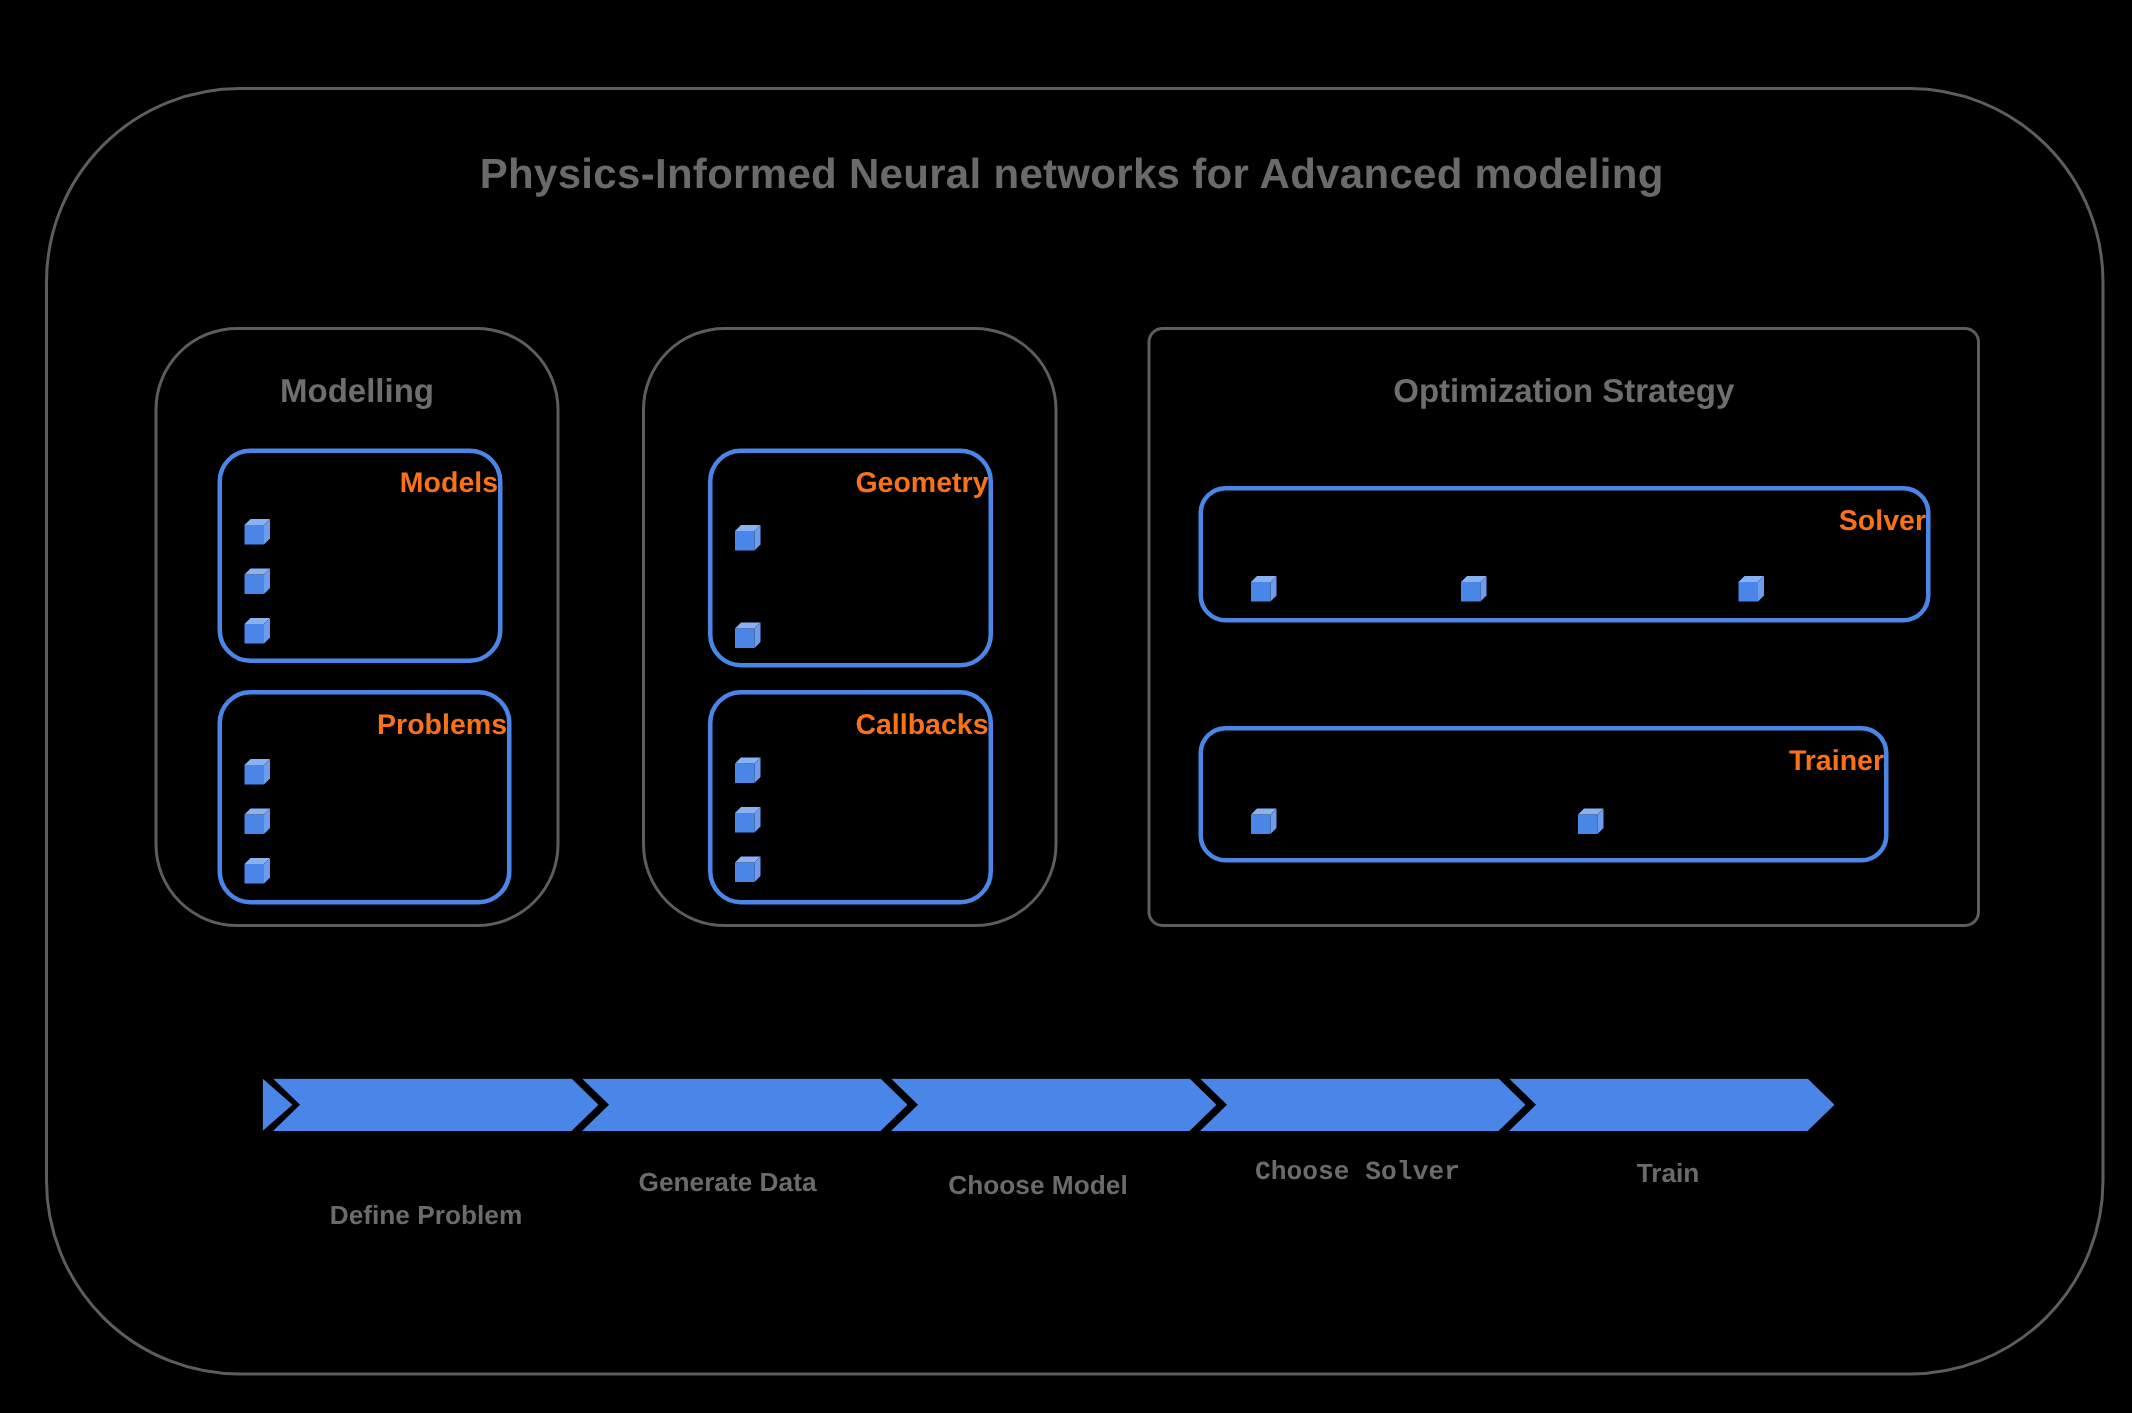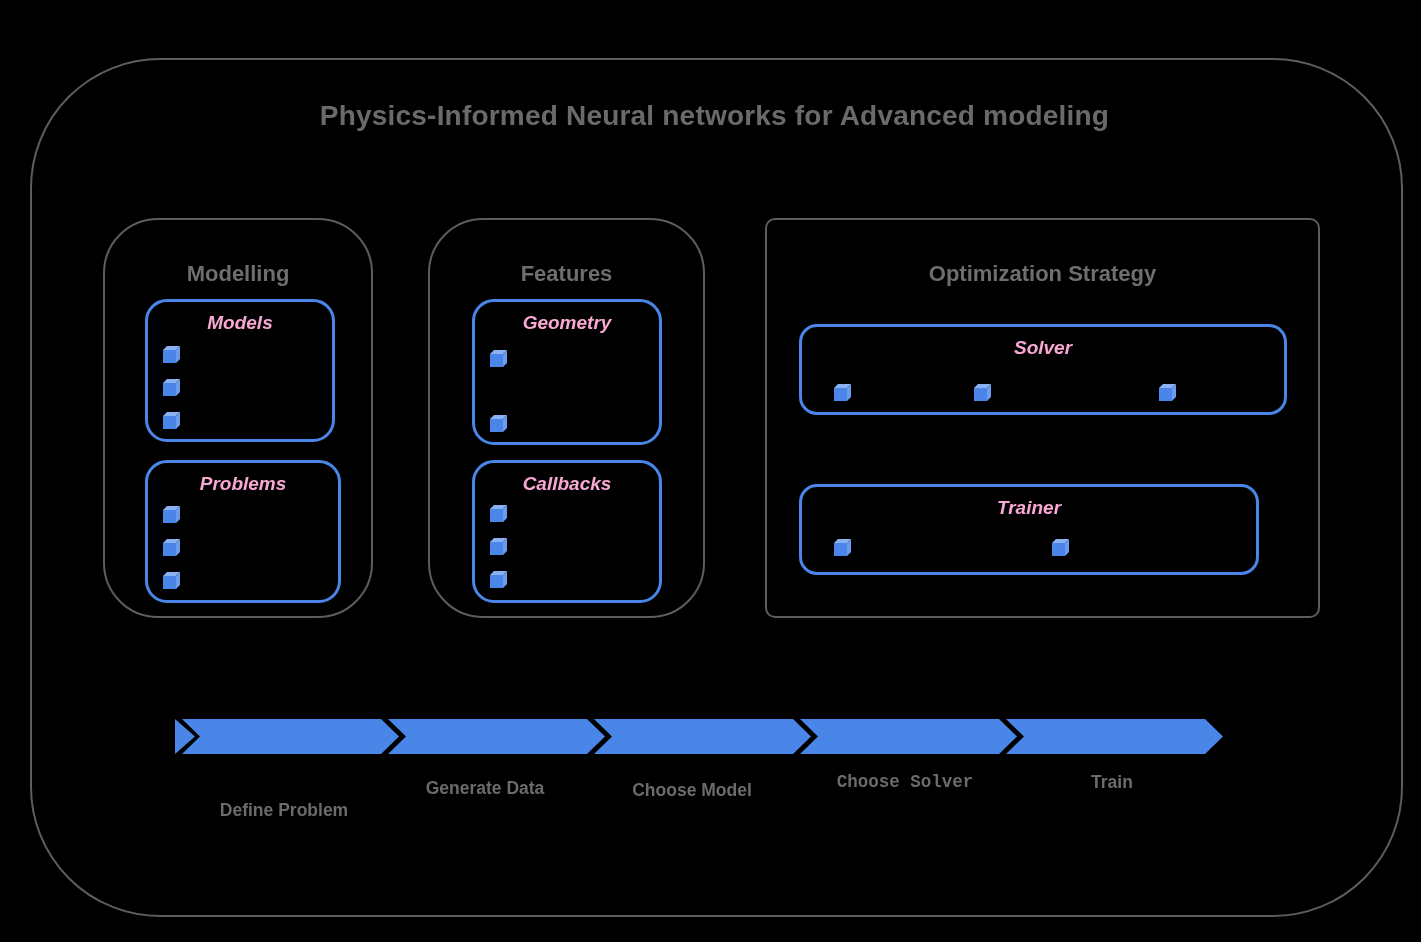--- a/index.html
+++ b/index.html
@@ -41,40 +41,38 @@
     box-sizing: border-box;
   }
   .group-title {
     position: absolute;
     left: 0; top: 28px;
     width: 100%;
     text-align: center;
     color: #6e6e6e;
     font-size: 22px;
     font-weight: bold;
-    margin-top: 13px;
   }
 
   
   .bluebox {
     position: absolute;
     border: 3.5px solid #4a86e8;
     border-radius: 22px;
     box-sizing: border-box;
   }
   .bluebox.wide { border-radius: 18px; }
   .box-title {
     position: absolute;
     left: 0; top: 10px;
     width: 100%;
-    text-align: center;
-    color: #f9a8d4;
+    text-align: right;
+    color: #f97316;
     font-size: 19px;
     font-weight: bold;
-    font-style: italic;
   }
 
   
   .cube {
     position: absolute;
     width: 13px; height: 13px;
     background: #4a86e8;
   }
   .cube::before { 
     content: "";
@@ -146,21 +144,20 @@
 
     <div class="bluebox" style="left:40px; top:240px; width:196px; height:143px;">
       <div class="box-title">Problems</div>
       <span class="cube" style="left:15px; top:47px;"></span>
       <span class="cube" style="left:15px; top:80px;"></span>
       <span class="cube" style="left:15px; top:113px;"></span>
     </div>
   </div>
 
   <div class="group" style="left:428px; top:218px; width:277px; height:400px;">
-    <div class="group-title">Features</div>
 
     <div class="bluebox" style="left:42px; top:79px; width:190px; height:146px;">
       <div class="box-title">Geometry</div>
       <span class="cube" style="left:15px; top:52px;"></span>
       <span class="cube" style="left:15px; top:117px;"></span>
     </div>
 
     <div class="bluebox" style="left:42px; top:240px; width:190px; height:143px;">
       <div class="box-title">Callbacks</div>
       <span class="cube" style="left:15px; top:46px;"></span>

